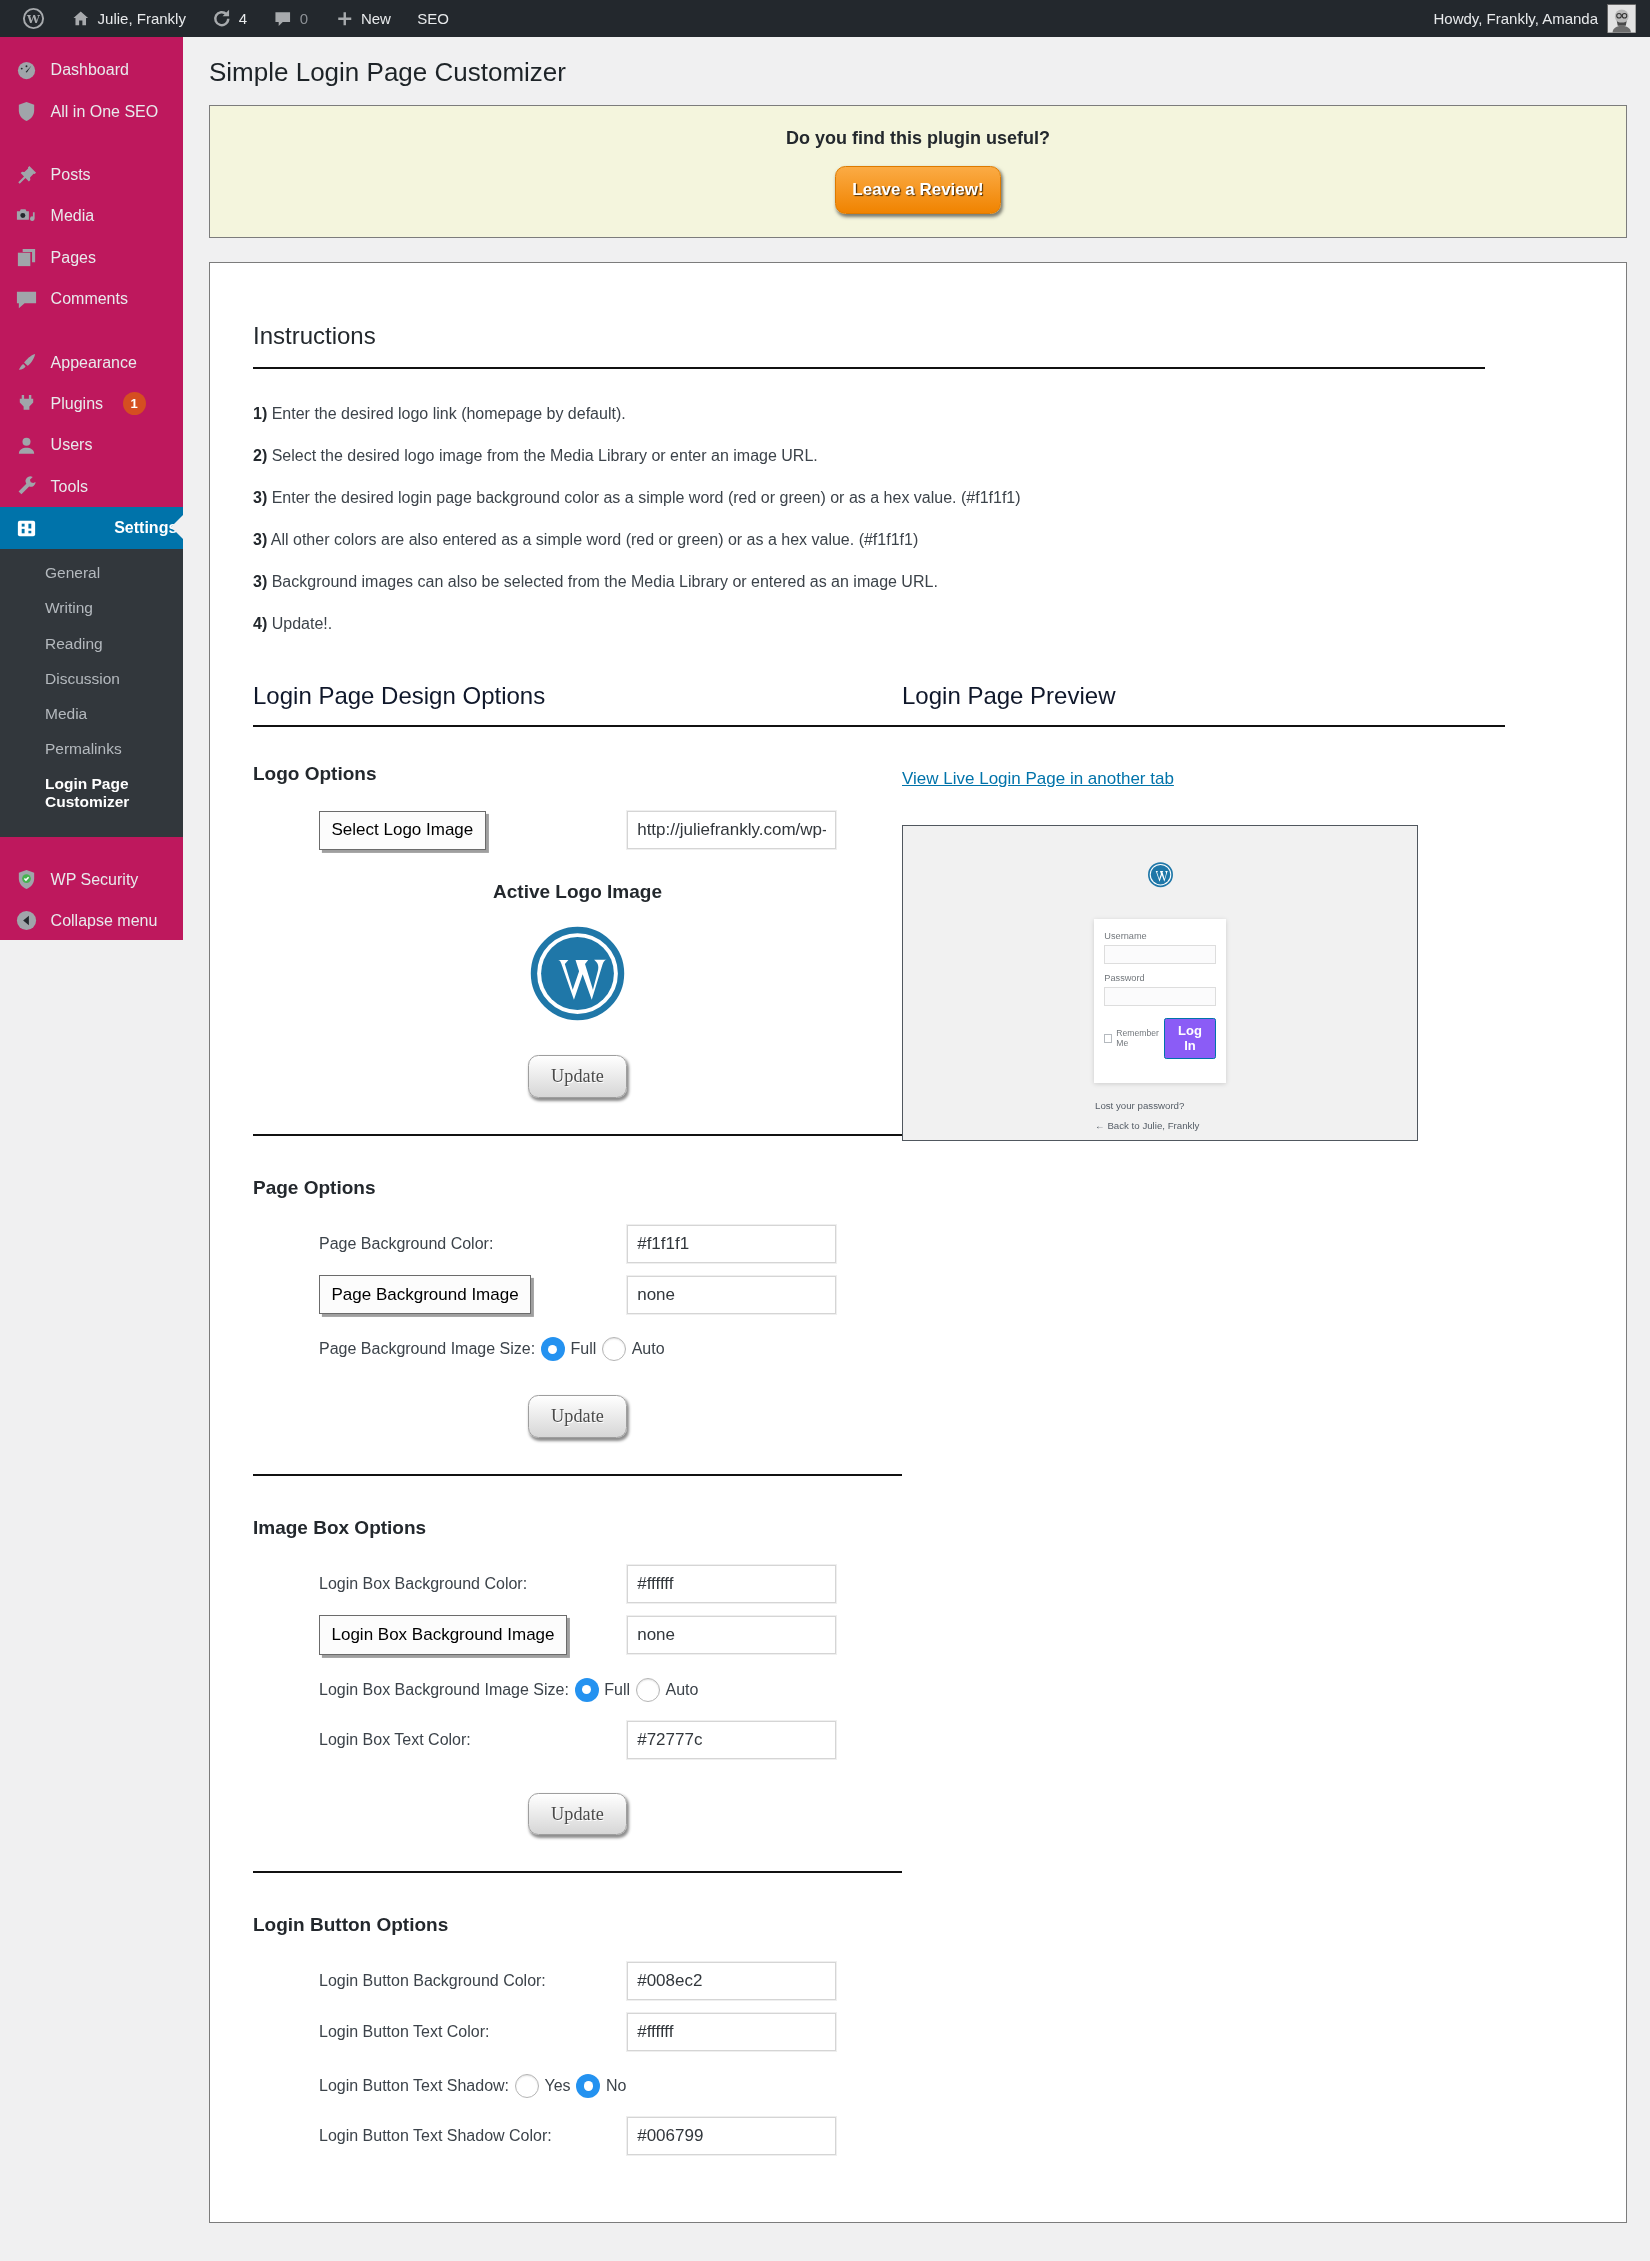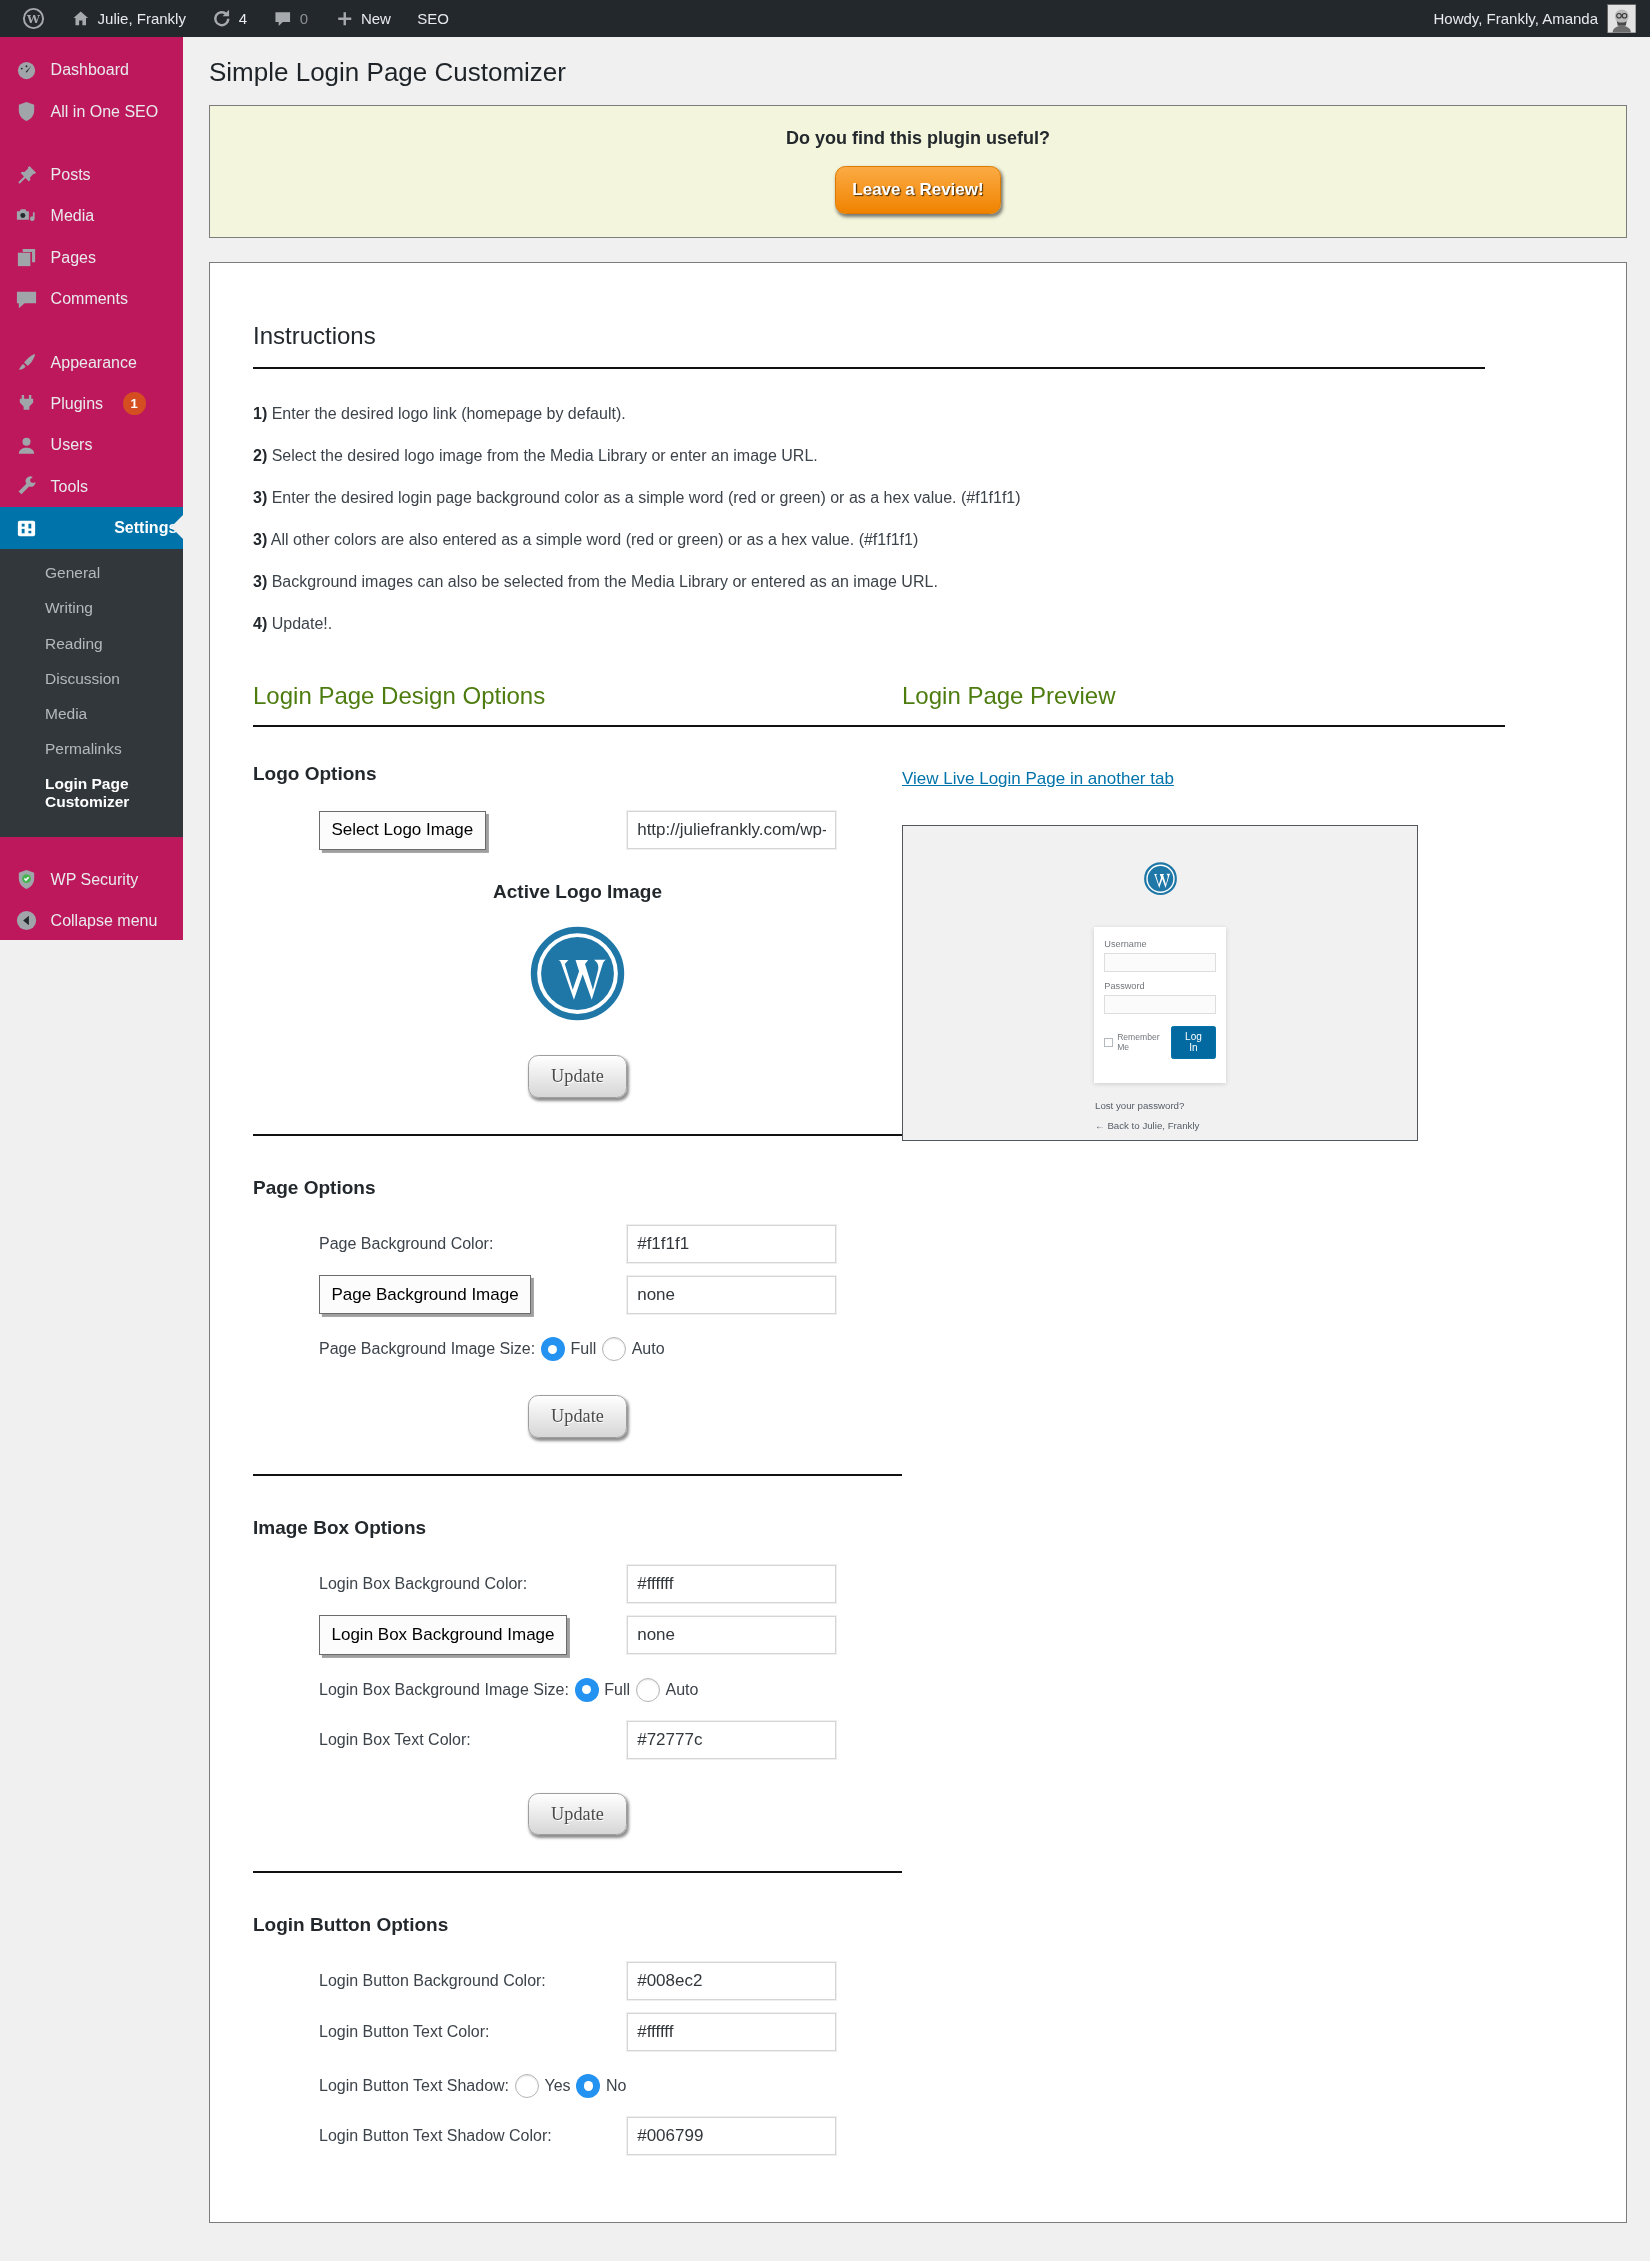--- a/index.html
+++ b/index.html
@@ -52,21 +52,21 @@
 
   .instructions h2 { font-size:24px; font-weight:400; color:#23282d; margin:23px 0 17px; }
   .rule { border:none; border-top:2.3px solid #111; }
   .instructions .rule { width:1232px; margin-bottom:36px; }
   .instr p { font-size:16px; color:#3c434a; margin-bottom:24px; }
   .instr b { color:#23282d; }
 
   .columns { display:flex; margin-top:49px; }
   .col-left { width:649px; flex:0 0 649px; }
   .col-right { width:603px; flex:0 0 603px; }
-  .col-left h2, .col-right h2 { font-size:24px; font-weight:400; color:#4d7c0f; margin-bottom:15px; }
+  .col-left h2, .col-right h2 { font-size:24px; font-weight:400; color:#0f172a; margin-bottom:15px; }
   .col-rule { width:100%; margin-bottom:36px; }
   .section h3 { font-size:19px; font-weight:bold; color:#23282d; margin-bottom:26px; }
 
   .frow { display:flex; align-items:center; margin-bottom:12.6px; padding-left:66px; }
   .frow .flabel { width:308px; flex:0 0 308px; font-size:16px; color:#3c434a; }
   .frow .flabel.btncell { padding-right:11.5px; }
   .text-input { width:209px; height:38px; border:1.1px solid #d5d5d5; outline:0.6px solid #efefef;
     background:#fff; font-size:17px; padding:0 9.2px; color:#32373c;
     font-family:"Liberation Sans", sans-serif; }
   .classic-btn { background:#fcfcfc; border:1.1px solid #6b6b6b; box-shadow:2.9px 2.9px 0 #9f9f9f;
@@ -97,23 +97,23 @@
     border:1.1px solid #50575e; display:flex; flex-direction:column; align-items:center; }
   .pv-logo { margin-top:36px; }
   .pv-card { margin-top:31px; width:132px; background:#fff; padding:12.6px 10.3px 24px;
     box-shadow:0 1.1px 4.6px rgba(0,0,0,0.15); }
   .pv-label { font-size:9.2px; color:#72777c; margin-bottom:3.4px; }
   .pv-input { width:100%; height:19.5px; background:#fbfbfc; border:0.6px solid #ddd;
     margin-bottom:9.2px; }
   .pv-bottom { display:flex; align-items:center; justify-content:space-between; margin-top:2.3px; }
   .pv-remember { display:flex; align-items:center; gap:4px; font-size:8.6px; color:#72777c; }
   .pv-check { width:9.2px; height:9.2px; border:0.6px solid #b4b9be; background:#fff; }
-  .pv-login-btn { background:#0369a1; border:0.6px solid #0073aa; border-bottom-width:1.1px;
-    color:#fff; font-size:10px; border-radius:2.3px; padding:4.6px 8px; cursor:pointer;
-    font-family:"Liberation Sans", sans-serif; }
+  .pv-login-btn { background:#8b5cf6; border:0.6px solid #0073aa; border-bottom-width:1.1px;
+    color:#fff; font-size:13px; border-radius:2.3px; padding:4.6px 8px; cursor:pointer;
+    font-family:"Liberation Sans", sans-serif;font-weight:bold; }
   .pv-links { font-size:9.7px; color:#555d66; margin-top:17px; align-self:flex-start;
     padding-left:192px; }
   .pv-links div { margin-bottom:9.2px; cursor:pointer; }
 </style>
 </head>
 <body>
 
 <div class="adminbar">
   <div class="ab-left">
     <div class="ab-item">

